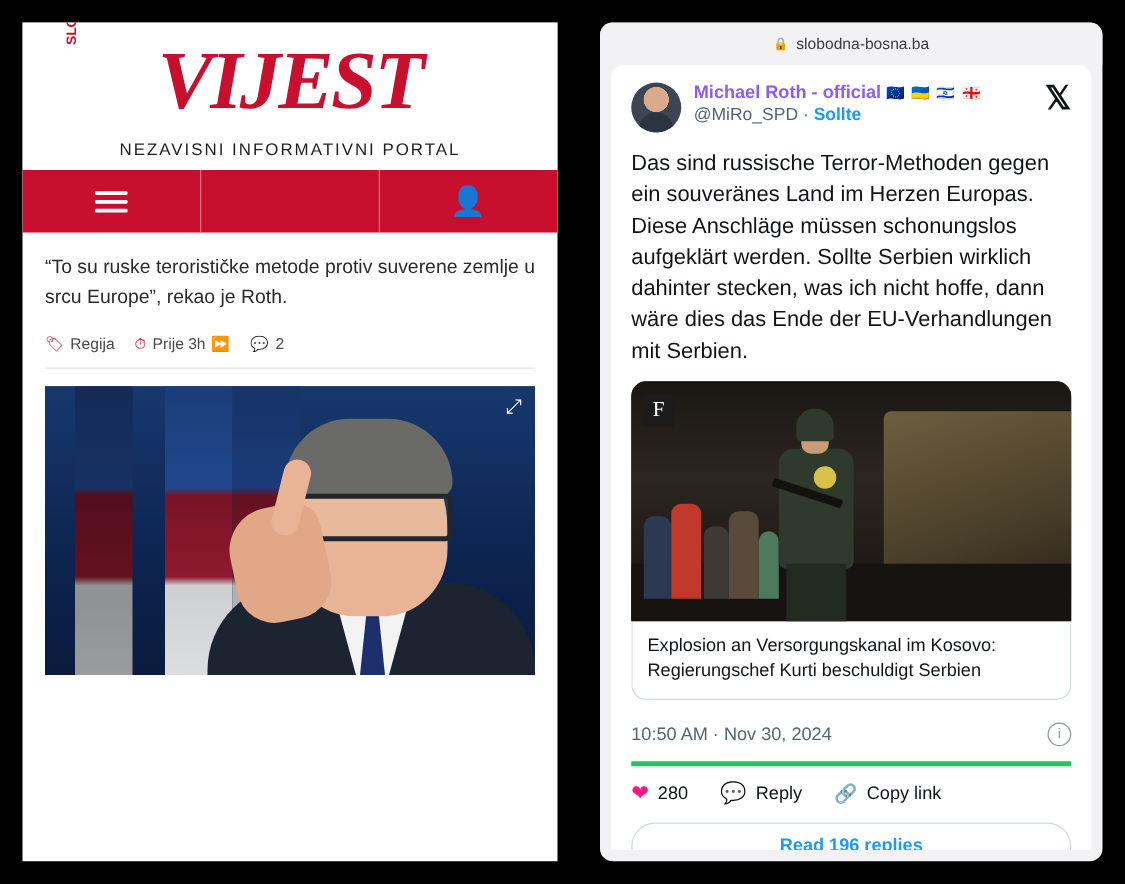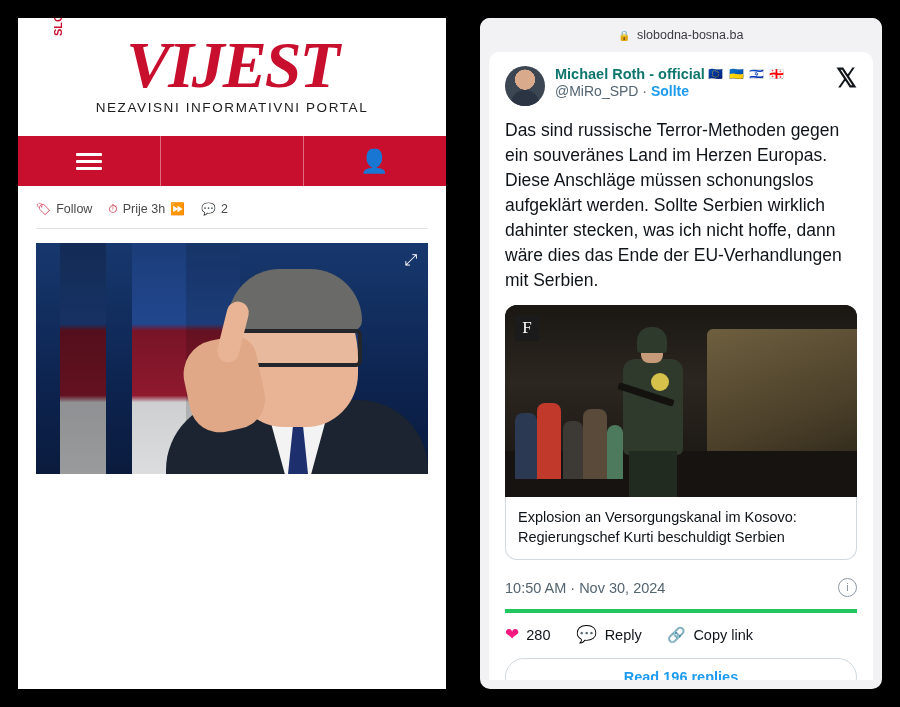--- a/index.html
+++ b/index.html
@@ -61,21 +61,21 @@
     letter-spacing: 0px;
     transform: rotate(-90deg);
     transform-origin: left top;
     white-space: nowrap;
     font-family: "Liberation Sans", sans-serif;
   }
   .logo-sub {
     font-size: 13.5px;
     letter-spacing: 1.6px;
     color: #1d1d1d;
-    margin-top: 2px;
+    margin-top: 14px;
     font-family: "Liberation Sans", sans-serif;
   }
   .news-navbar {
     height: 50px;
     background: #c8102e;
     display: flex;
     align-items: stretch;
   }
   .nav-cell {
     display: flex;
@@ -281,21 +281,21 @@
     background: #2b3442;
     border-radius: 14px 14px 0 0;
   }
   .tw-names { margin-left: 10px; flex: 1; min-width: 0; }
   .tw-name-row {
     display: flex;
     align-items: center;
     gap: 4px;
     font-weight: bold;
     font-size: 14.5px;
-    color: #0f766e;
+    color: #8b5cf6;
     white-space: nowrap;
   }
   .flags { font-size: 12px; letter-spacing: 1px; }
   .tw-handle-row {
     font-size: 14px;
     color: #536471;
     margin-top: 1px;
   }
   .tw-follow {
     color: #1d9bf0;
@@ -438,25 +438,26 @@
             <span></span>
         </div>
       </div>
       <div class="nav-cell bordered"></div>
       <div class="nav-cell">
         <div class="person-icon">👤</div>
       </div>
     </div>
 
     <div class="news-body">
+      <div class="lede">“To su ruske terorističke metode protiv suverene zemlje u srcu Europe”, rekao je Roth.</div>
 
       <div class="meta-row">
         <div class="meta-item">
           <span class="meta-ico">🏷</span>
-          <span>Follow</span>
+          <span>Regija</span>
         </div>
         <div class="meta-item">
           <span class="meta-ico">⏱</span>
           <span>Prije 3h</span>
           <span class="meta-ico">⏩</span>
         </div>
         <div class="meta-item">
           <span class="meta-ico">💬</span>
           <span>2</span>
         </div>

